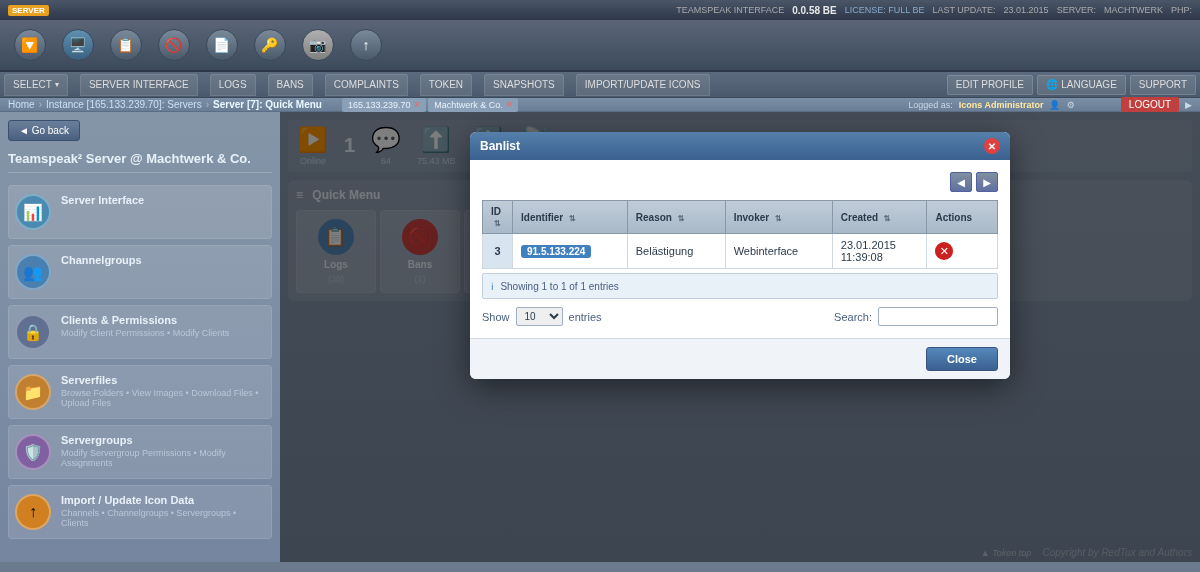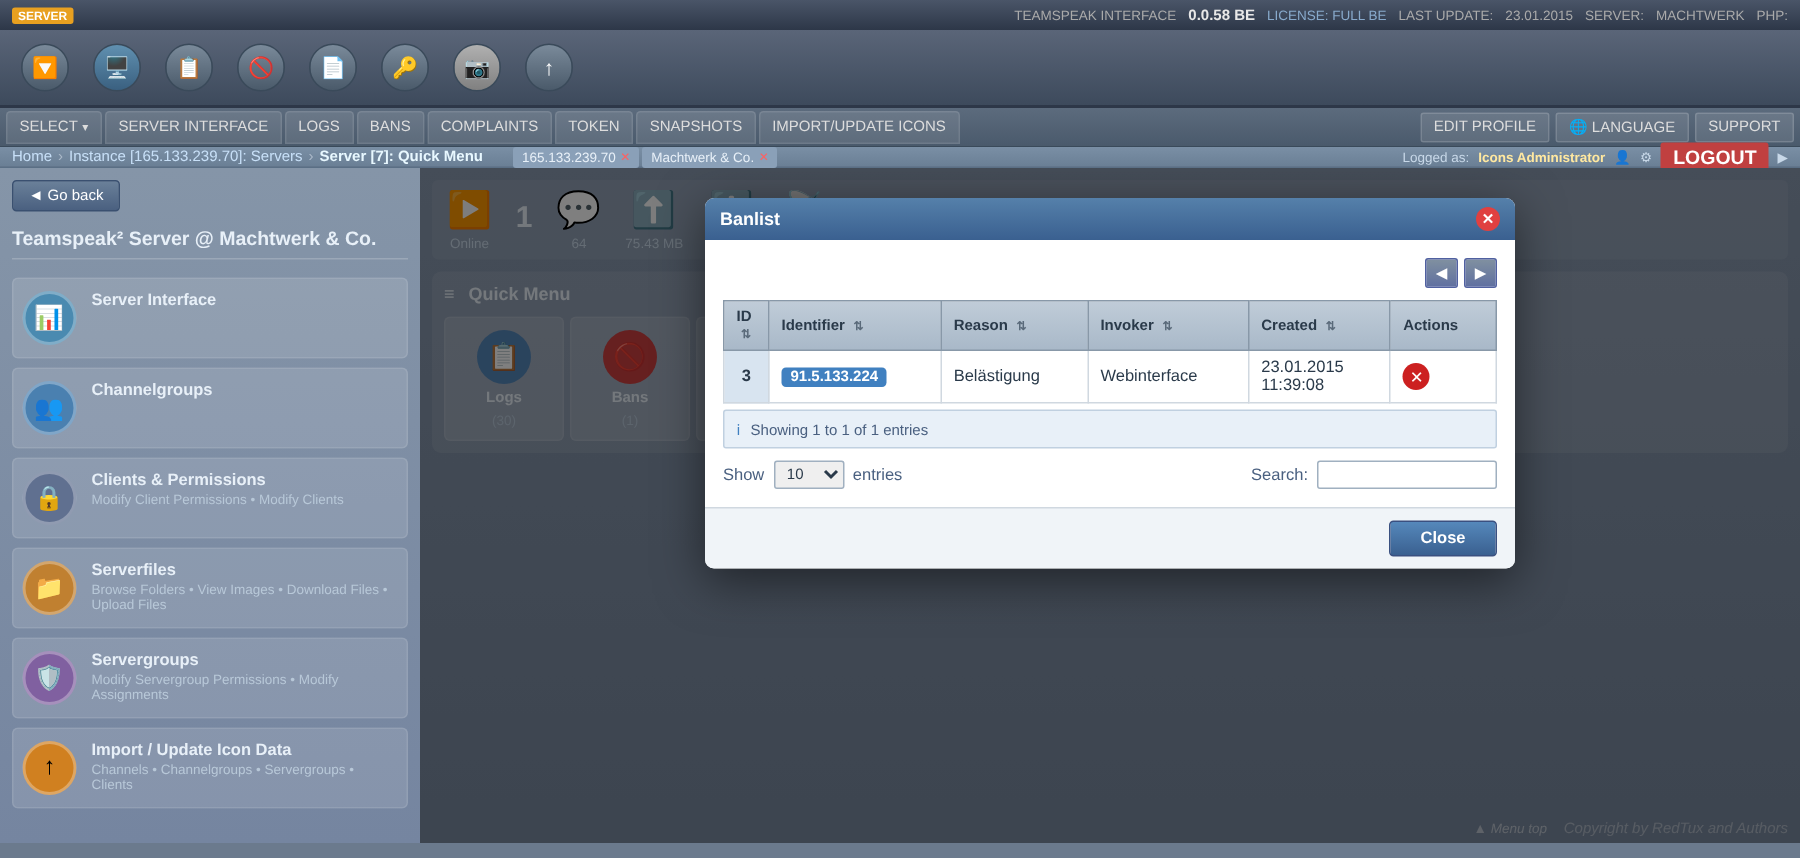--- a/index.html
+++ b/index.html
@@ -50,21 +50,21 @@
       border: 1px solid #3a4a5a; color: white; font-size: 14px;
     }
 
     
     .nav-menu {
       background: linear-gradient(180deg, #5c6b7d 0%, #4a5a6c 100%);
       height: 26px;
       display: flex;
       align-items: center;
       padding: 0 4px;
-      gap: 2px;
+      gap: 12px;
       border-bottom: 1px solid #3a4a5a;
     }
     .nav-item {
       height: 22px;
       display: flex; align-items: center;
       padding: 0 8px;
       color: #ddd;
       font-size: 10px;
       cursor: pointer;
       border-radius: 3px 3px 0 0;
@@ -99,21 +99,21 @@
     }
     .breadcrumb-tab {
       background: #8aa0b8; color: #e8f0f8; font-size: 9px;
       padding: 2px 6px; border-radius: 2px; cursor: pointer;
       display: flex; align-items: center; gap: 3px;
     }
     .breadcrumb-tab .tab-close { font-size: 8px; color: #ff6060; }
     .breadcrumb-right { margin-left: auto; display: flex; align-items: center; gap: 6px; font-size: 9px; color: #c8d8e8; }
     .logout-btn {
       background: #c04040; color: white; padding: 2px 8px; border-radius: 2px;
-      cursor: pointer; font-size: 13px; font-weight: bold;
+      cursor: pointer; font-size: 10px; font-weight: normal; margin-left: 40px;
     }
 
     
     .main-layout {
       display: flex;
       height: calc(572px - 20px - 52px - 26px - 24px);
     }
 
     
     .sidebar {
@@ -526,21 +526,21 @@
         </div>
         <div class="qm-item">
           <div class="qm-icon" style="background:#e08820">🔶</div>
           <div class="qm-label">Icons</div>
           <div class="qm-count">(107)</div>
         </div>
       </div>
     </div>
 
     <div class="footer">
-      <span class="page-top-link">▲ Menu top</span>
+      <span class="page-top-link">▲ Token top</span>
       &nbsp;&nbsp;
       <span>Copyright by RedTux and Authors</span>
     </div>
 
     <div class="modal-overlay">
       <div class="modal">
 
         <div class="modal-title-bar">
           <span>Banlist</span>
           <div class="modal-close-x">✕</div>

